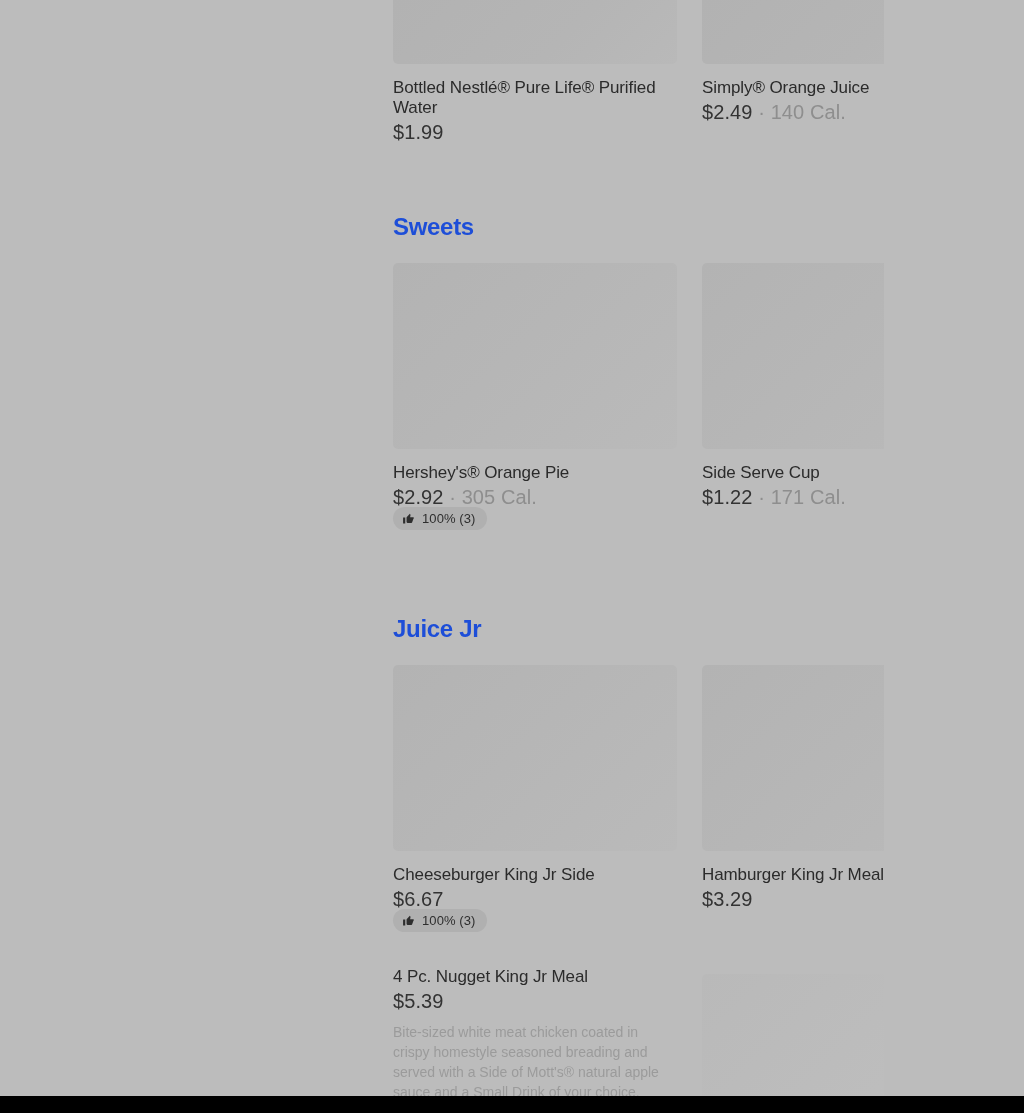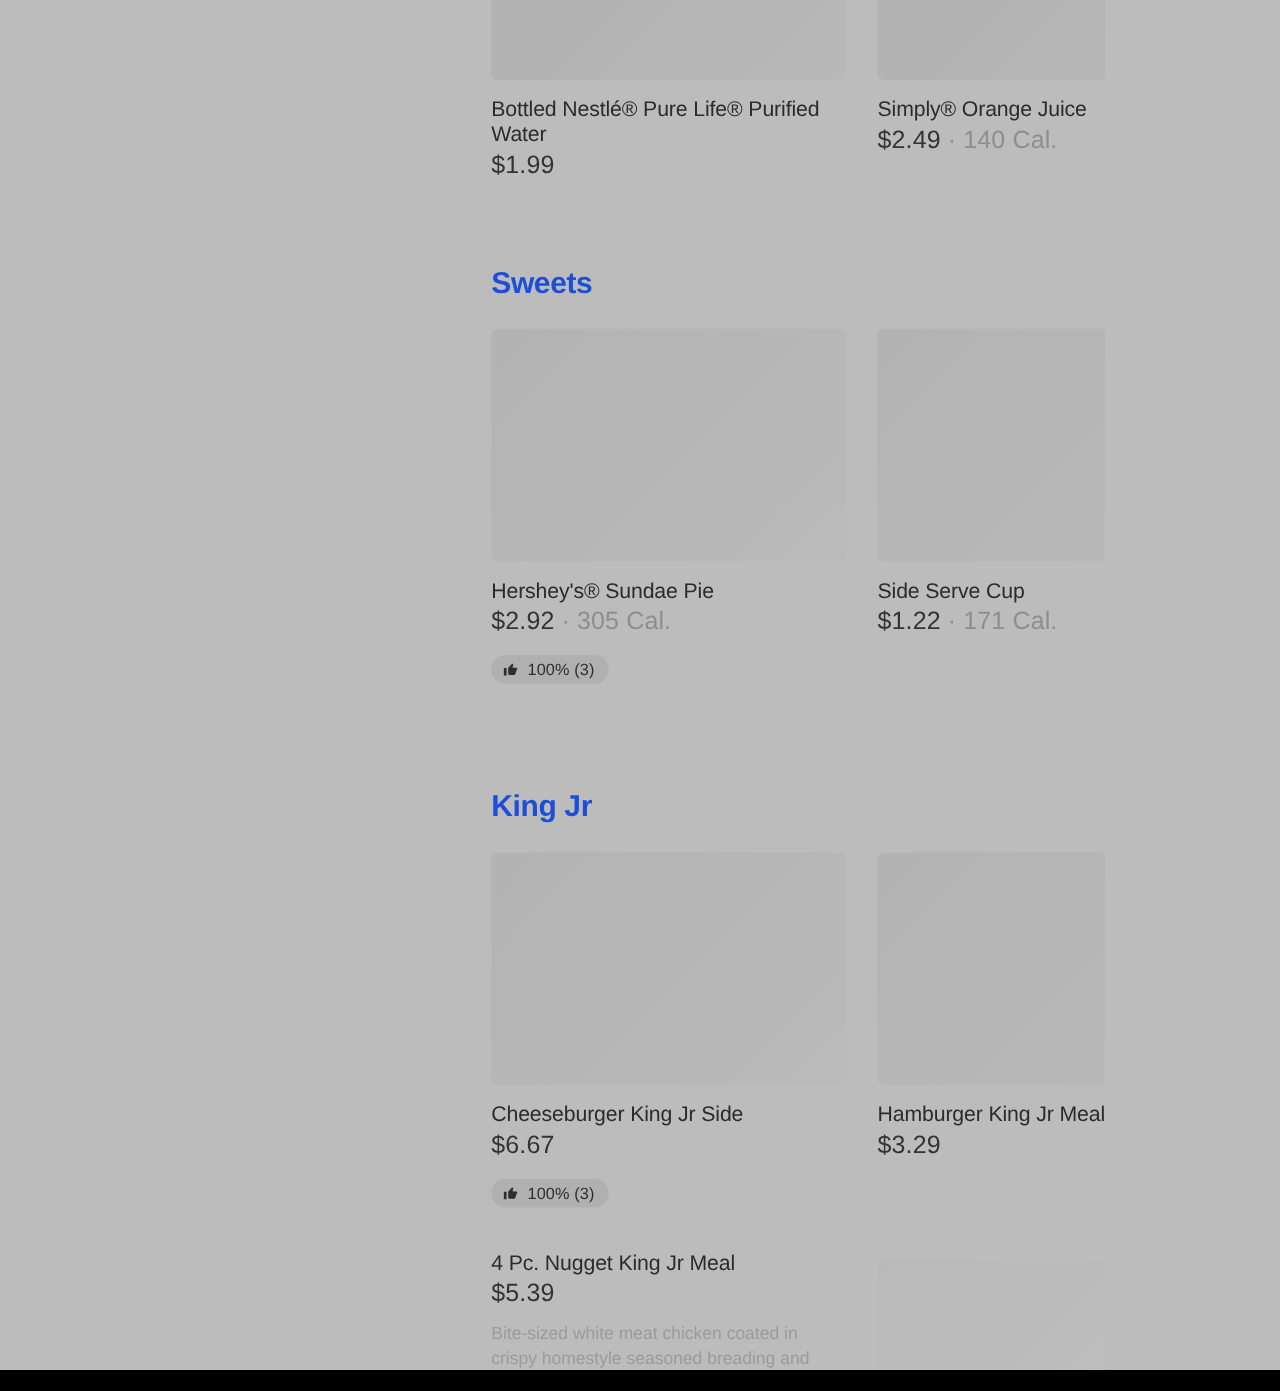--- a/index.html
+++ b/index.html
@@ -88,21 +88,21 @@
     line-height: 20px;
     color: #9b9b9b;
     margin-top: 12px;
     max-width: 305px;
   }
 
   .rating {
     display: inline-flex;
     align-items: center;
     gap: 7px;
-    margin-top: 18px;
+    margin-top: 1px;
     padding: 4px 11px 4px 9px;
     border-radius: 14px;
     background: #b0b0b0;
     font-size: 13px;
     color: #2e2e2e;
     letter-spacing: 0.1px;
   }
 
   .rating svg { display: block; }
 
@@ -171,21 +171,21 @@
       </div>
 
     </div>
 
     <div class="section-heading sec-sweets">Sweets</div>
 
     <div class="grid">
 
       <div class="card">
         <div class="thumb"></div>
-        <div class="title">Hershey's® Sundae Pie</div>
+        <div class="title">Hershey's® Orange Pie</div>
         <div class="meta">
           <span>$2.92</span><span class="cal"> · </span><span class="cal">305 Cal.</span>
         </div>
         <div class="rating">
           <span>
             <svg width="13" height="13" viewBox="0 0 24 24" fill="#2e2e2e">
               <path d="M2 10h4v11H2zM22 11.5c0-1-.8-1.8-1.8-1.8h-5.3l.8-3.9c.1-.5 0-1-.3-1.4l-.9-1-5.6 6c-.3.3-.5.8-.5 1.2v8c0 .9.7 1.6 1.6 1.6h7.3c.7 0 1.3-.4 1.5-1.1l2.1-6c.1-.2.1-.4.1-.6z"></path>
             </svg>
           </span>
           <span>100% (3)</span>
@@ -195,21 +195,21 @@
       <div class="card">
         <div class="thumb"></div>
         <div class="title">Side Serve Cup</div>
         <div class="meta">
           <span>$1.22</span><span class="cal"> · </span><span class="cal">171 Cal.</span>
         </div>
       </div>
 
     </div>
 
-    <div class="section-heading sec-kingjr">King Jr</div>
+    <div class="section-heading sec-kingjr">Juice Jr</div>
 
     <div class="grid">
 
       <div class="card">
         <div class="thumb"></div>
         <div class="title">Cheeseburger King Jr Side</div>
         <div class="meta">
           <span>$6.67</span><span class="cal"></span><span class="cal"></span>
         </div>
         <div class="rating">

